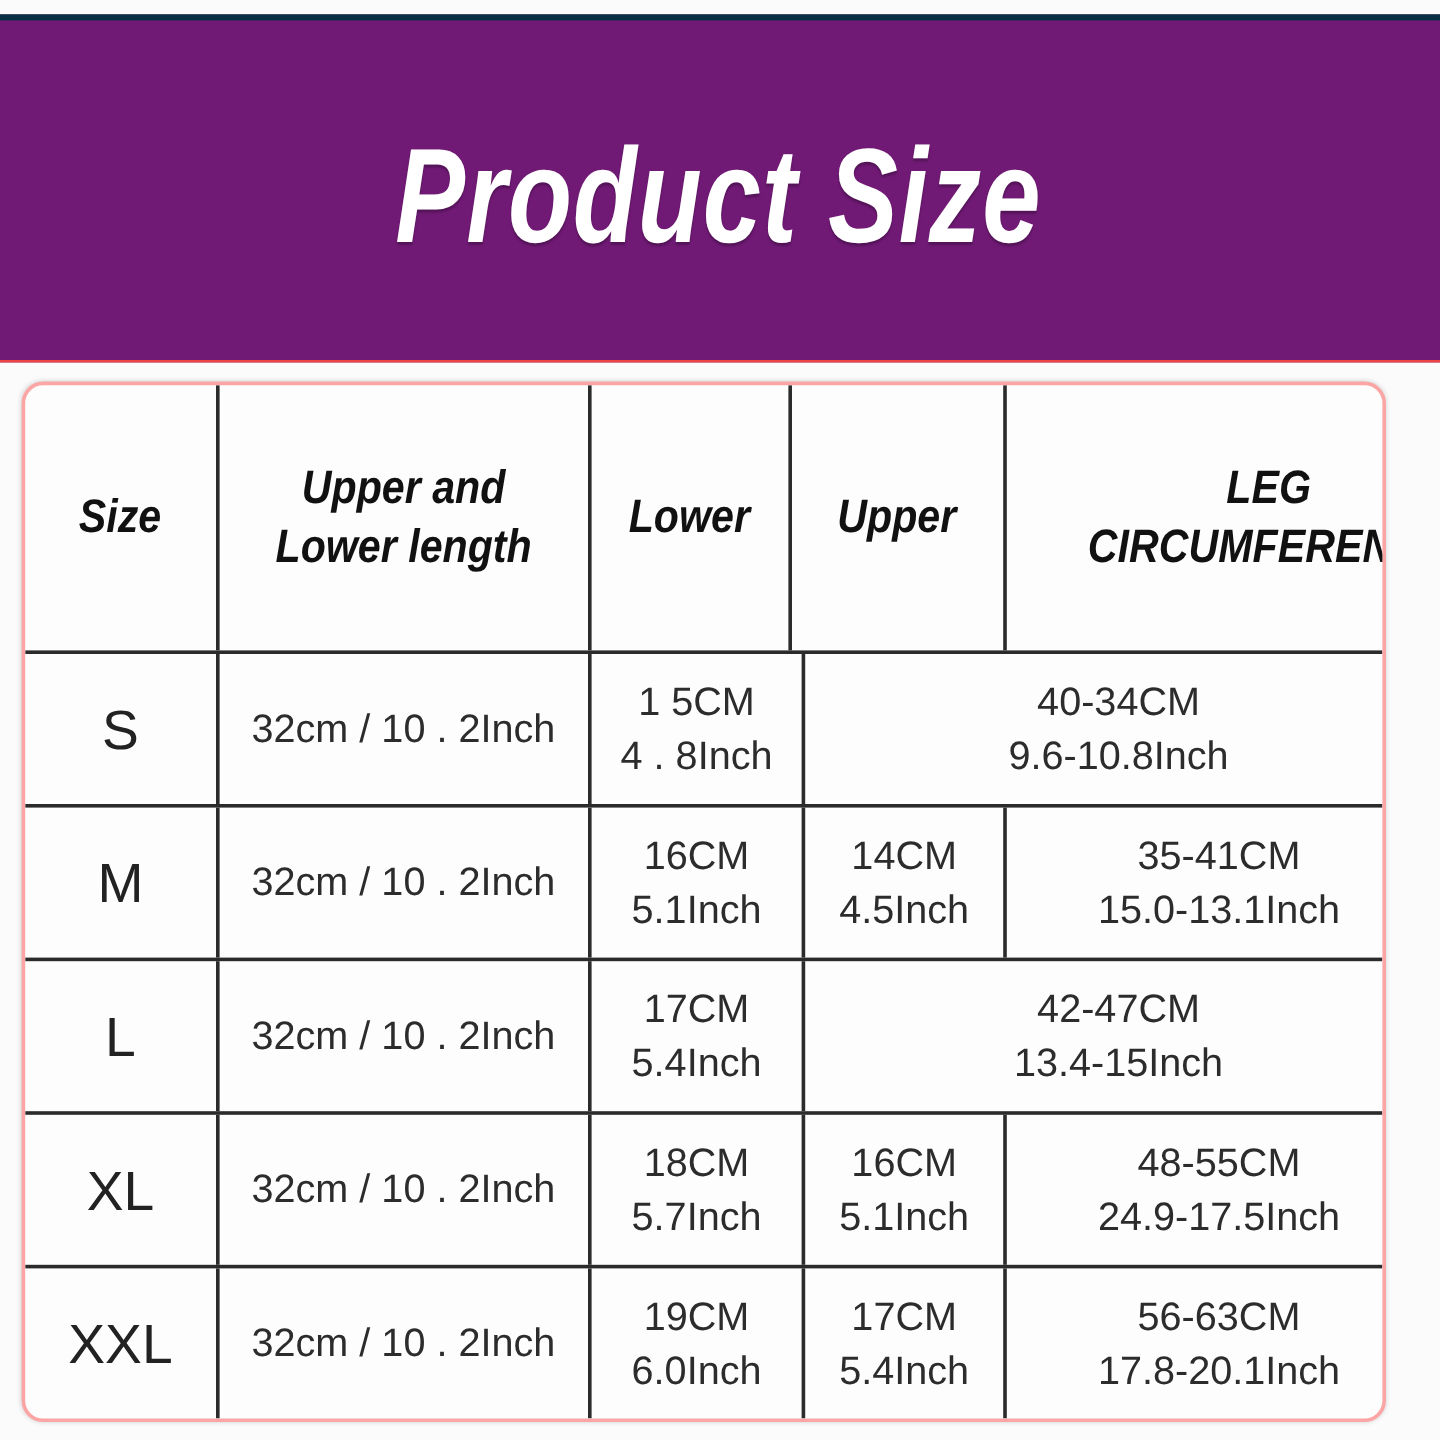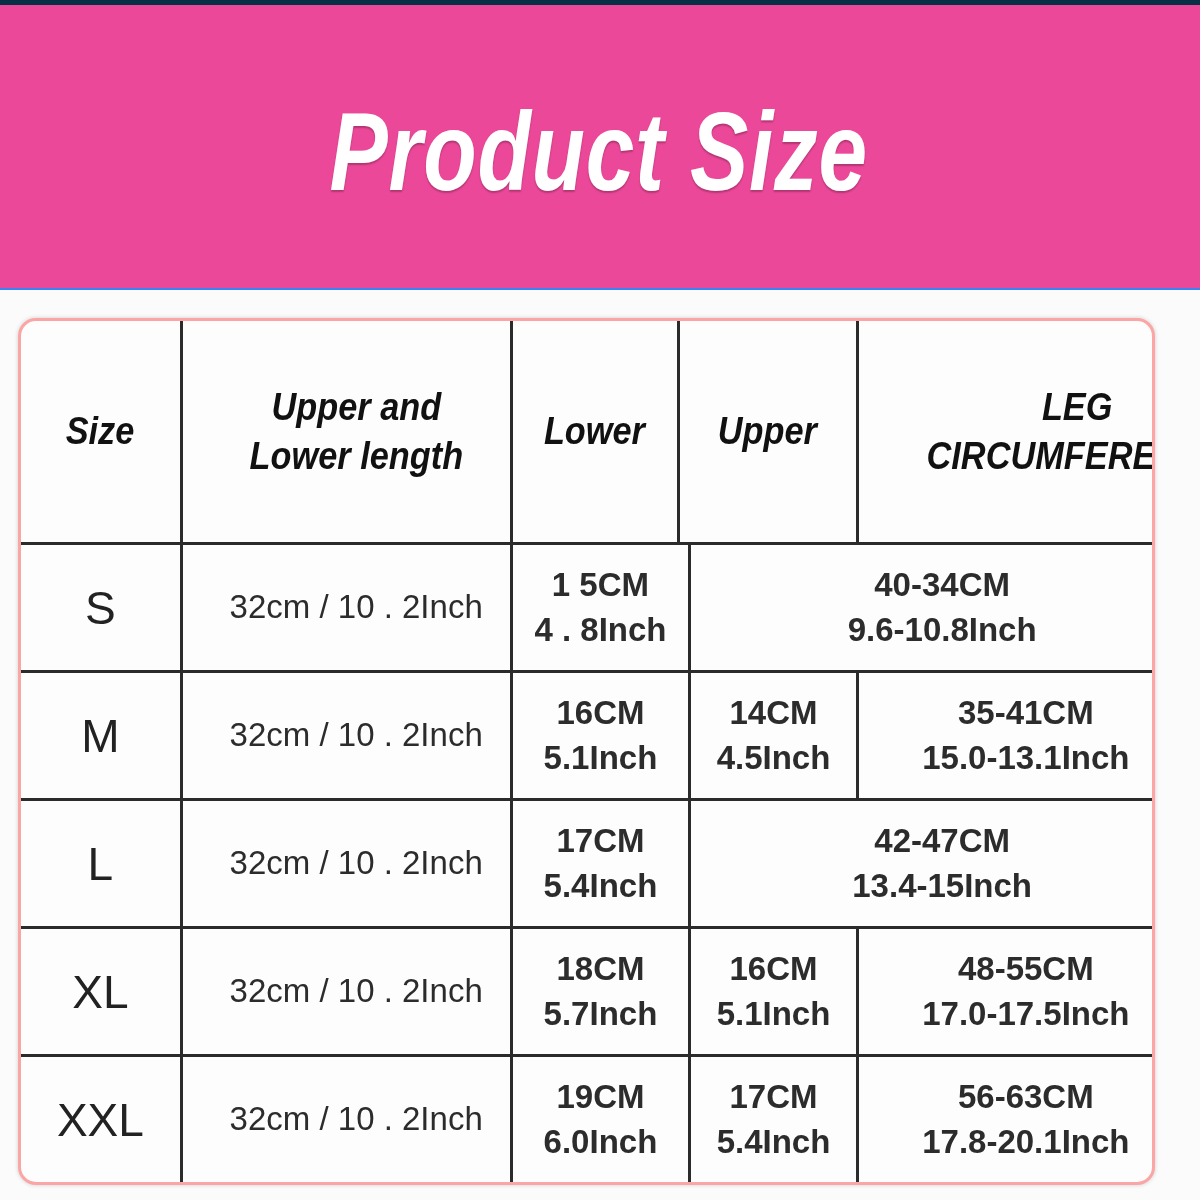--- a/index.html
+++ b/index.html
@@ -11,25 +11,25 @@
     height: 1200px;
     position: relative;
     background: #fbfbfb;
     font-family: "Liberation Sans", sans-serif;
     overflow: hidden;
   }
 
   
   .banner {
     position: absolute;
-    top: 0; left: 0;
+    top: 12px; left: 0;
     width: 1200px;
     height: 288px;
-    background: #ec4899;
-    border-bottom: 2px solid #3b82f6;
+    background: #701a75;
+    border-bottom: 2px solid #ef4444;
   }
   .banner-top-strip {
     position: absolute;
     top: 0; left: 0;
     width: 100%;
     height: 5px;
     background: #082f44;
   }
   .title-wrap {
     position: absolute;
@@ -86,21 +86,21 @@
     justify-content: center;
     box-sizing: border-box;
     text-align: center;
     color: #2c2c2c;
     padding: 4px 6px;
   }
   .cell:not(:last-child) {
     border-right: 3px solid #2b2b2b;
   }
   .col-size   { flex: 0 0 14.3%; }
-  .col-length { flex: 0 0 27.4%; margin-left: 20px; }
+  .col-length { flex: 0 0 27.4%; }
   .col-upper  { flex: 0 0 15.8%; }
   .col-lower  { flex: 0 0 14.8%; }
   .col-leg    { flex: 1; padding-left: 47px; }
 
   .header-row .cell {
     color: #111111;
   }
   .hdr-text {
     font-weight: bold;
     font-style: italic;
@@ -116,21 +116,21 @@
     font-size: 46px;
     line-height: 1;
     color: #222222;
   }
   .data-text {
     font-size: 33px;
     line-height: 1.34;
     white-space: nowrap;
     color: #2c2c2c;
   }
-  .data-text .ln { display: block; font-weight: bold; }
+  .data-text .ln { display: block; }
 </style>
 </head>
 <body>
 
 <div class="banner">
   <div class="banner-top-strip"></div>
   <div class="title-wrap">
     <div class="page-title">Product Size</div>
   </div>
 </div>
@@ -245,21 +245,21 @@
     </div>
     <div class="cell col-lower">
       <div class="data-text">
         <span class="ln">16CM</span>
         <span class="ln">5.1Inch</span>
       </div>
     </div>
     <div class="cell col-leg">
       <div class="data-text">
         <span class="ln">48-55CM</span>
-        <span class="ln">17.0-17.5Inch</span>
+        <span class="ln">24.9-17.5Inch</span>
       </div>
     </div>
   </div>
 
   <div class="trow">
     <div class="cell col-size">
       <div class="size-letter">XXL</div>
     </div>
     <div class="cell col-length">
       <div class="data-text">32cm / 10 . 2Inch</div>

